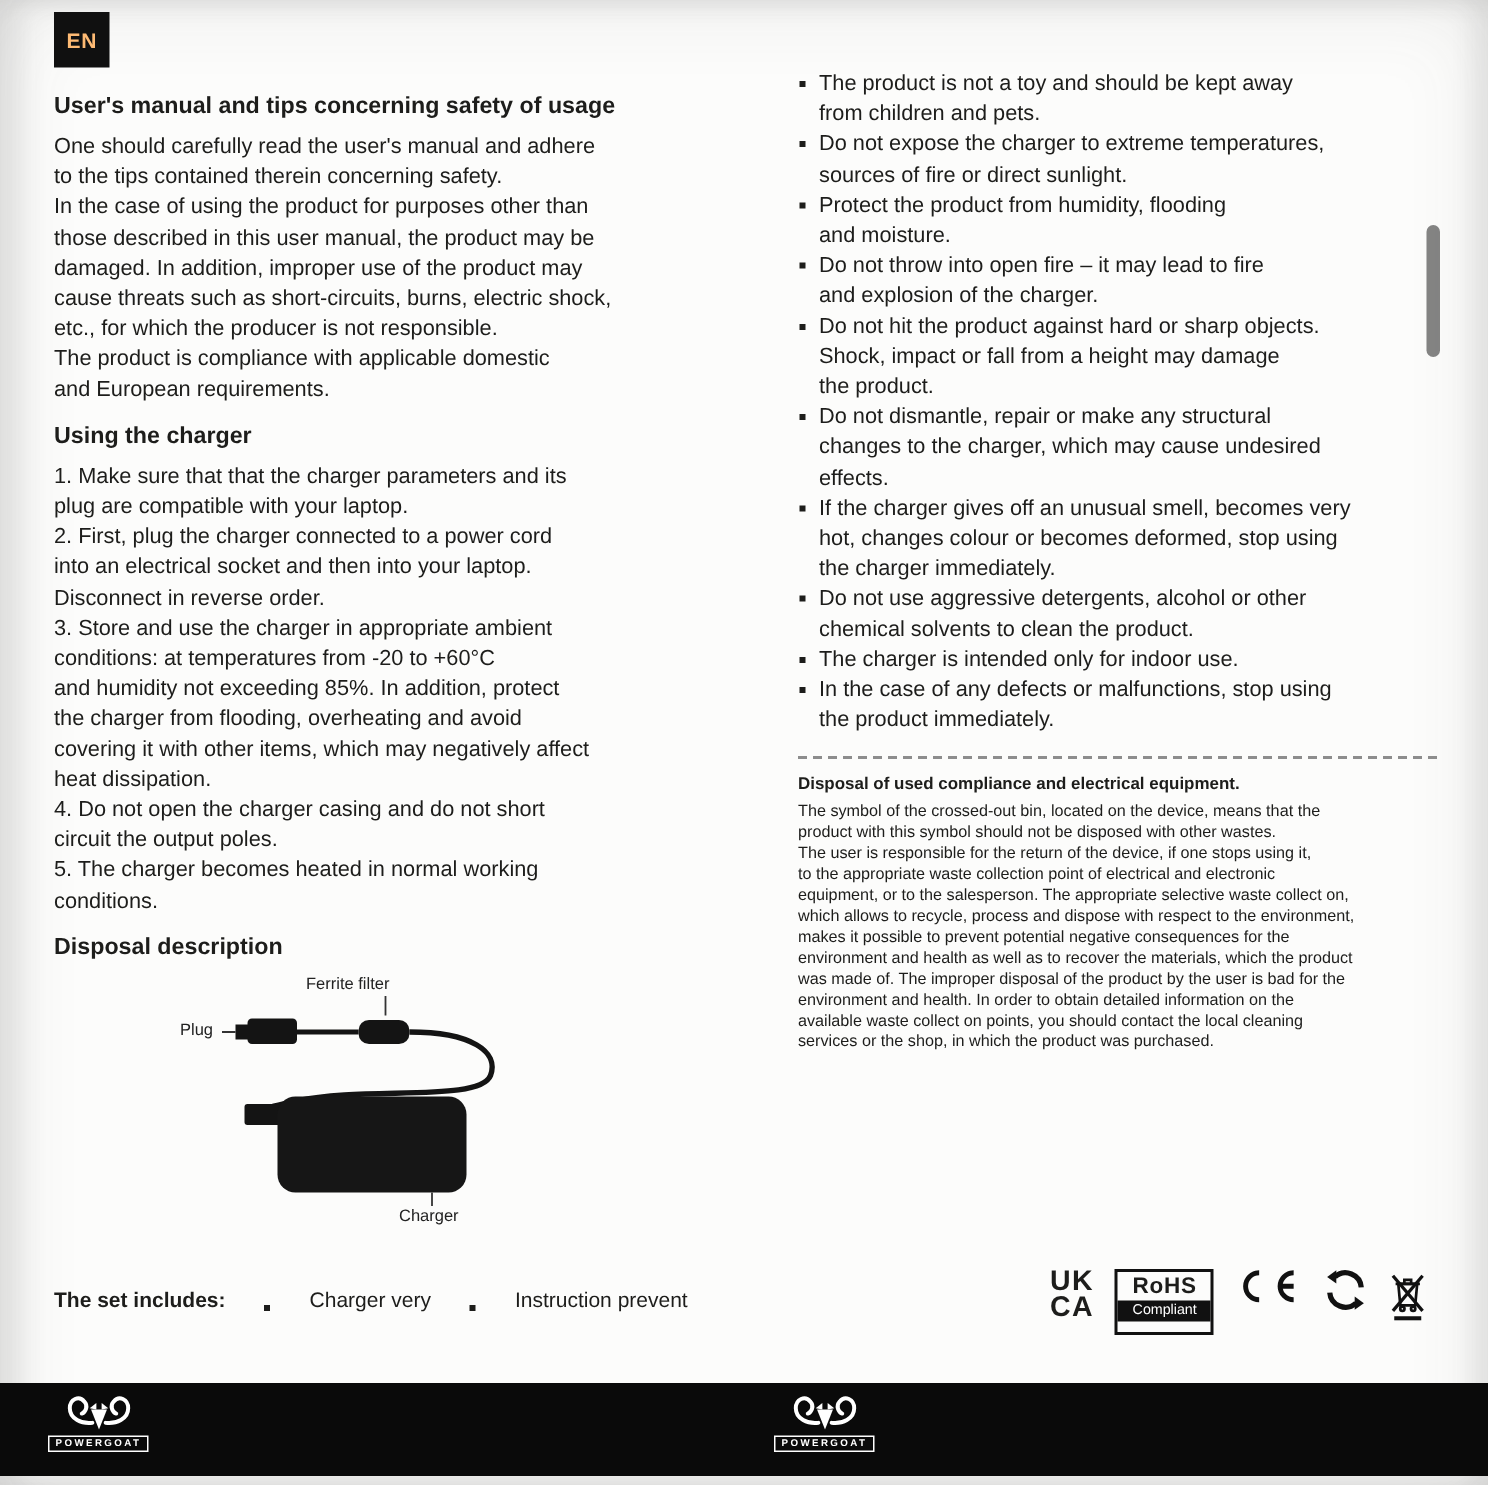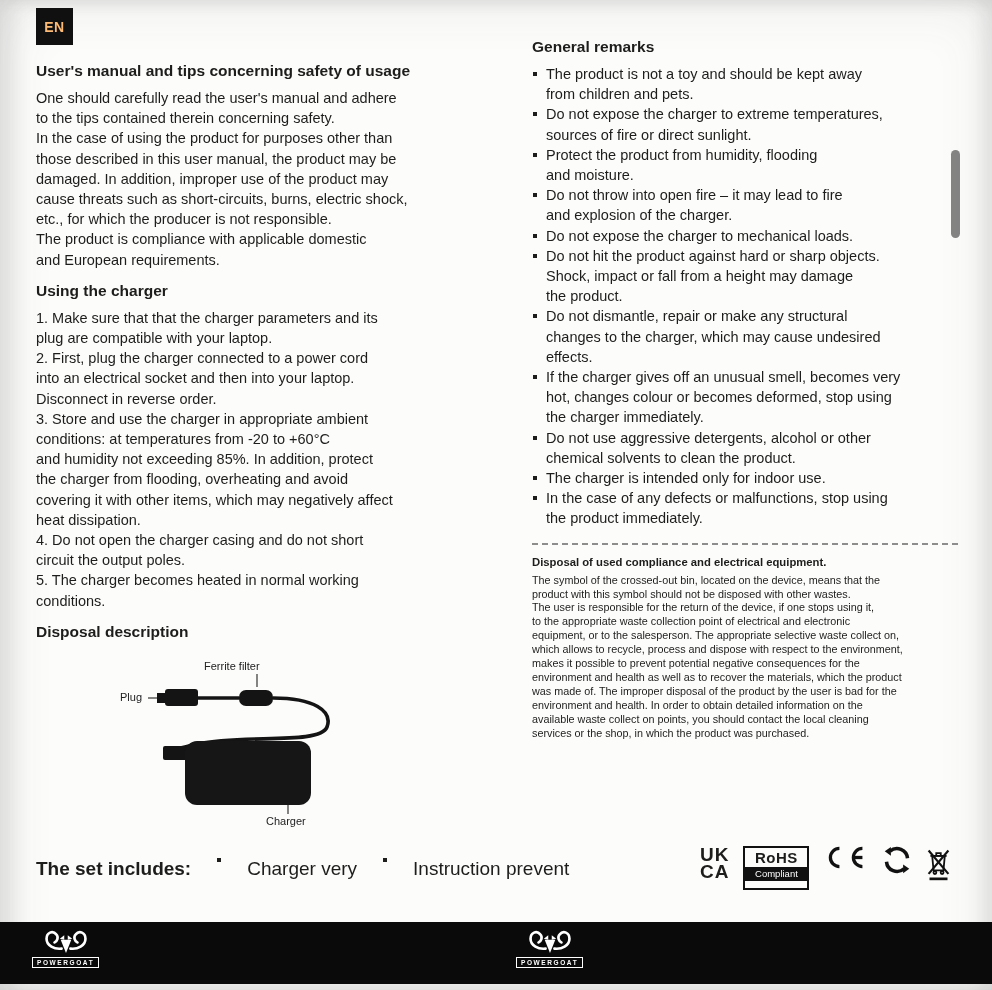--- a/index.html
+++ b/index.html
@@ -15,35 +15,35 @@
     font-weight:bold;font-size:14px;display:flex;align-items:center;justify-content:center;letter-spacing:.5px}
   h2{font-size:15.5px;margin:0;font-weight:bold}
   .col-left{position:absolute;left:36px;top:62px;width:434px}
   .col-right{position:absolute;left:532px;top:38px;width:426px}
   .body-text{font-size:14.5px;line-height:20.2px;white-space:pre-line;margin:8px 0 0}
   .h-using{margin-top:12px}
   .steps{margin-top:8px}
   .step{font-size:14.5px;line-height:20.2px;white-space:pre-line;margin:0}
   .h-desc{margin-top:12px}
   
-  .diagram{position:relative;width:420px;height:178px;margin-top:16px}
+  .diagram{position:relative;width:420px;height:178px;margin-top:6px}
   .diagram .lbl{position:absolute;font-size:11px;color:#222;white-space:nowrap}
   .lbl-ferrite{left:168px;top:3px}
   .lbl-plug{left:84px;top:34px}
   .lbl-charger{left:230px;top:158px}
   
   .bullets{margin-top:8px}
   .bullet{display:flex;font-size:14.5px;line-height:20.2px}
   .bullet .sq{flex:0 0 auto;width:4px;height:4px;background:#1d1d1b;margin:8px 9px 0 1px}
   .bullet .tx{white-space:pre-line}
   .divider{border:0;border-top:2px dashed #8d8d8d;margin:14px 0 11px;width:100%}
   .disposal-h{font-size:11.3px;font-weight:bold;margin:0 0 6px}
   .disposal-body{font-size:10.8px;line-height:13.9px;white-space:pre-line;margin:0}
   
-  .set-line{position:absolute;left:36px;top:858px;display:flex;align-items:flex-start;gap:26px;font-size:19px}
+  .set-line{position:absolute;left:36px;top:858px;display:flex;align-items:flex-end;gap:26px;font-size:14px}
   .set-label{font-weight:bold}
   .sqm{width:4px;height:4px;background:#1d1d1b;display:inline-block}
   
   .marks{position:absolute;left:700px;top:846px;display:flex;gap:14px;height:44px}
   .ukca{font-weight:bold;font-size:19px;line-height:17px;letter-spacing:1px}
   .rohs{width:66px;border:2.5px solid #111;text-align:center}
   .rohs-t{font-size:15px;font-weight:bold;padding:1px 0;letter-spacing:.5px}
   .rohs-b{background:#111;color:#fff;font-size:9.5px;padding:1px 0 2px}
   
   .scan-mark{position:absolute;left:951px;top:150px;width:9px;height:88px;background:#6d6d6d;border-radius:5px;opacity:.85}
@@ -117,45 +117,40 @@
 
 <div class="set-line">
   <span class="set-label">The set includes:</span>
   <span class="sqm"></span>
   <span>Charger very</span>
   <span class="sqm"></span>
   <span>Instruction prevent</span>
 </div>
 
 <div class="col-right">
-  <h2>General remarks</h2>
   <div class="bullets">
     <div class="bullet">
         <span class="sq"></span>
         <span class="tx">The product is not a toy and should be kept away
 from children and pets.</span>
       </div>
     <div class="bullet">
         <span class="sq"></span>
         <span class="tx">Do not expose the charger to extreme temperatures,
 sources of fire or direct sunlight.</span>
       </div>
     <div class="bullet">
         <span class="sq"></span>
         <span class="tx">Protect the product from humidity, flooding
 and moisture.</span>
       </div>
     <div class="bullet">
         <span class="sq"></span>
         <span class="tx">Do not throw into open fire – it may lead to fire
 and explosion of the charger.</span>
-      </div>
-    <div class="bullet">
-        <span class="sq"></span>
-        <span class="tx">Do not expose the charger to mechanical loads.</span>
       </div>
     <div class="bullet">
         <span class="sq"></span>
         <span class="tx">Do not hit the product against hard or sharp objects.
 Shock, impact or fall from a height may damage
 the product.</span>
       </div>
     <div class="bullet">
         <span class="sq"></span>
         <span class="tx">Do not dismantle, repair or make any structural

